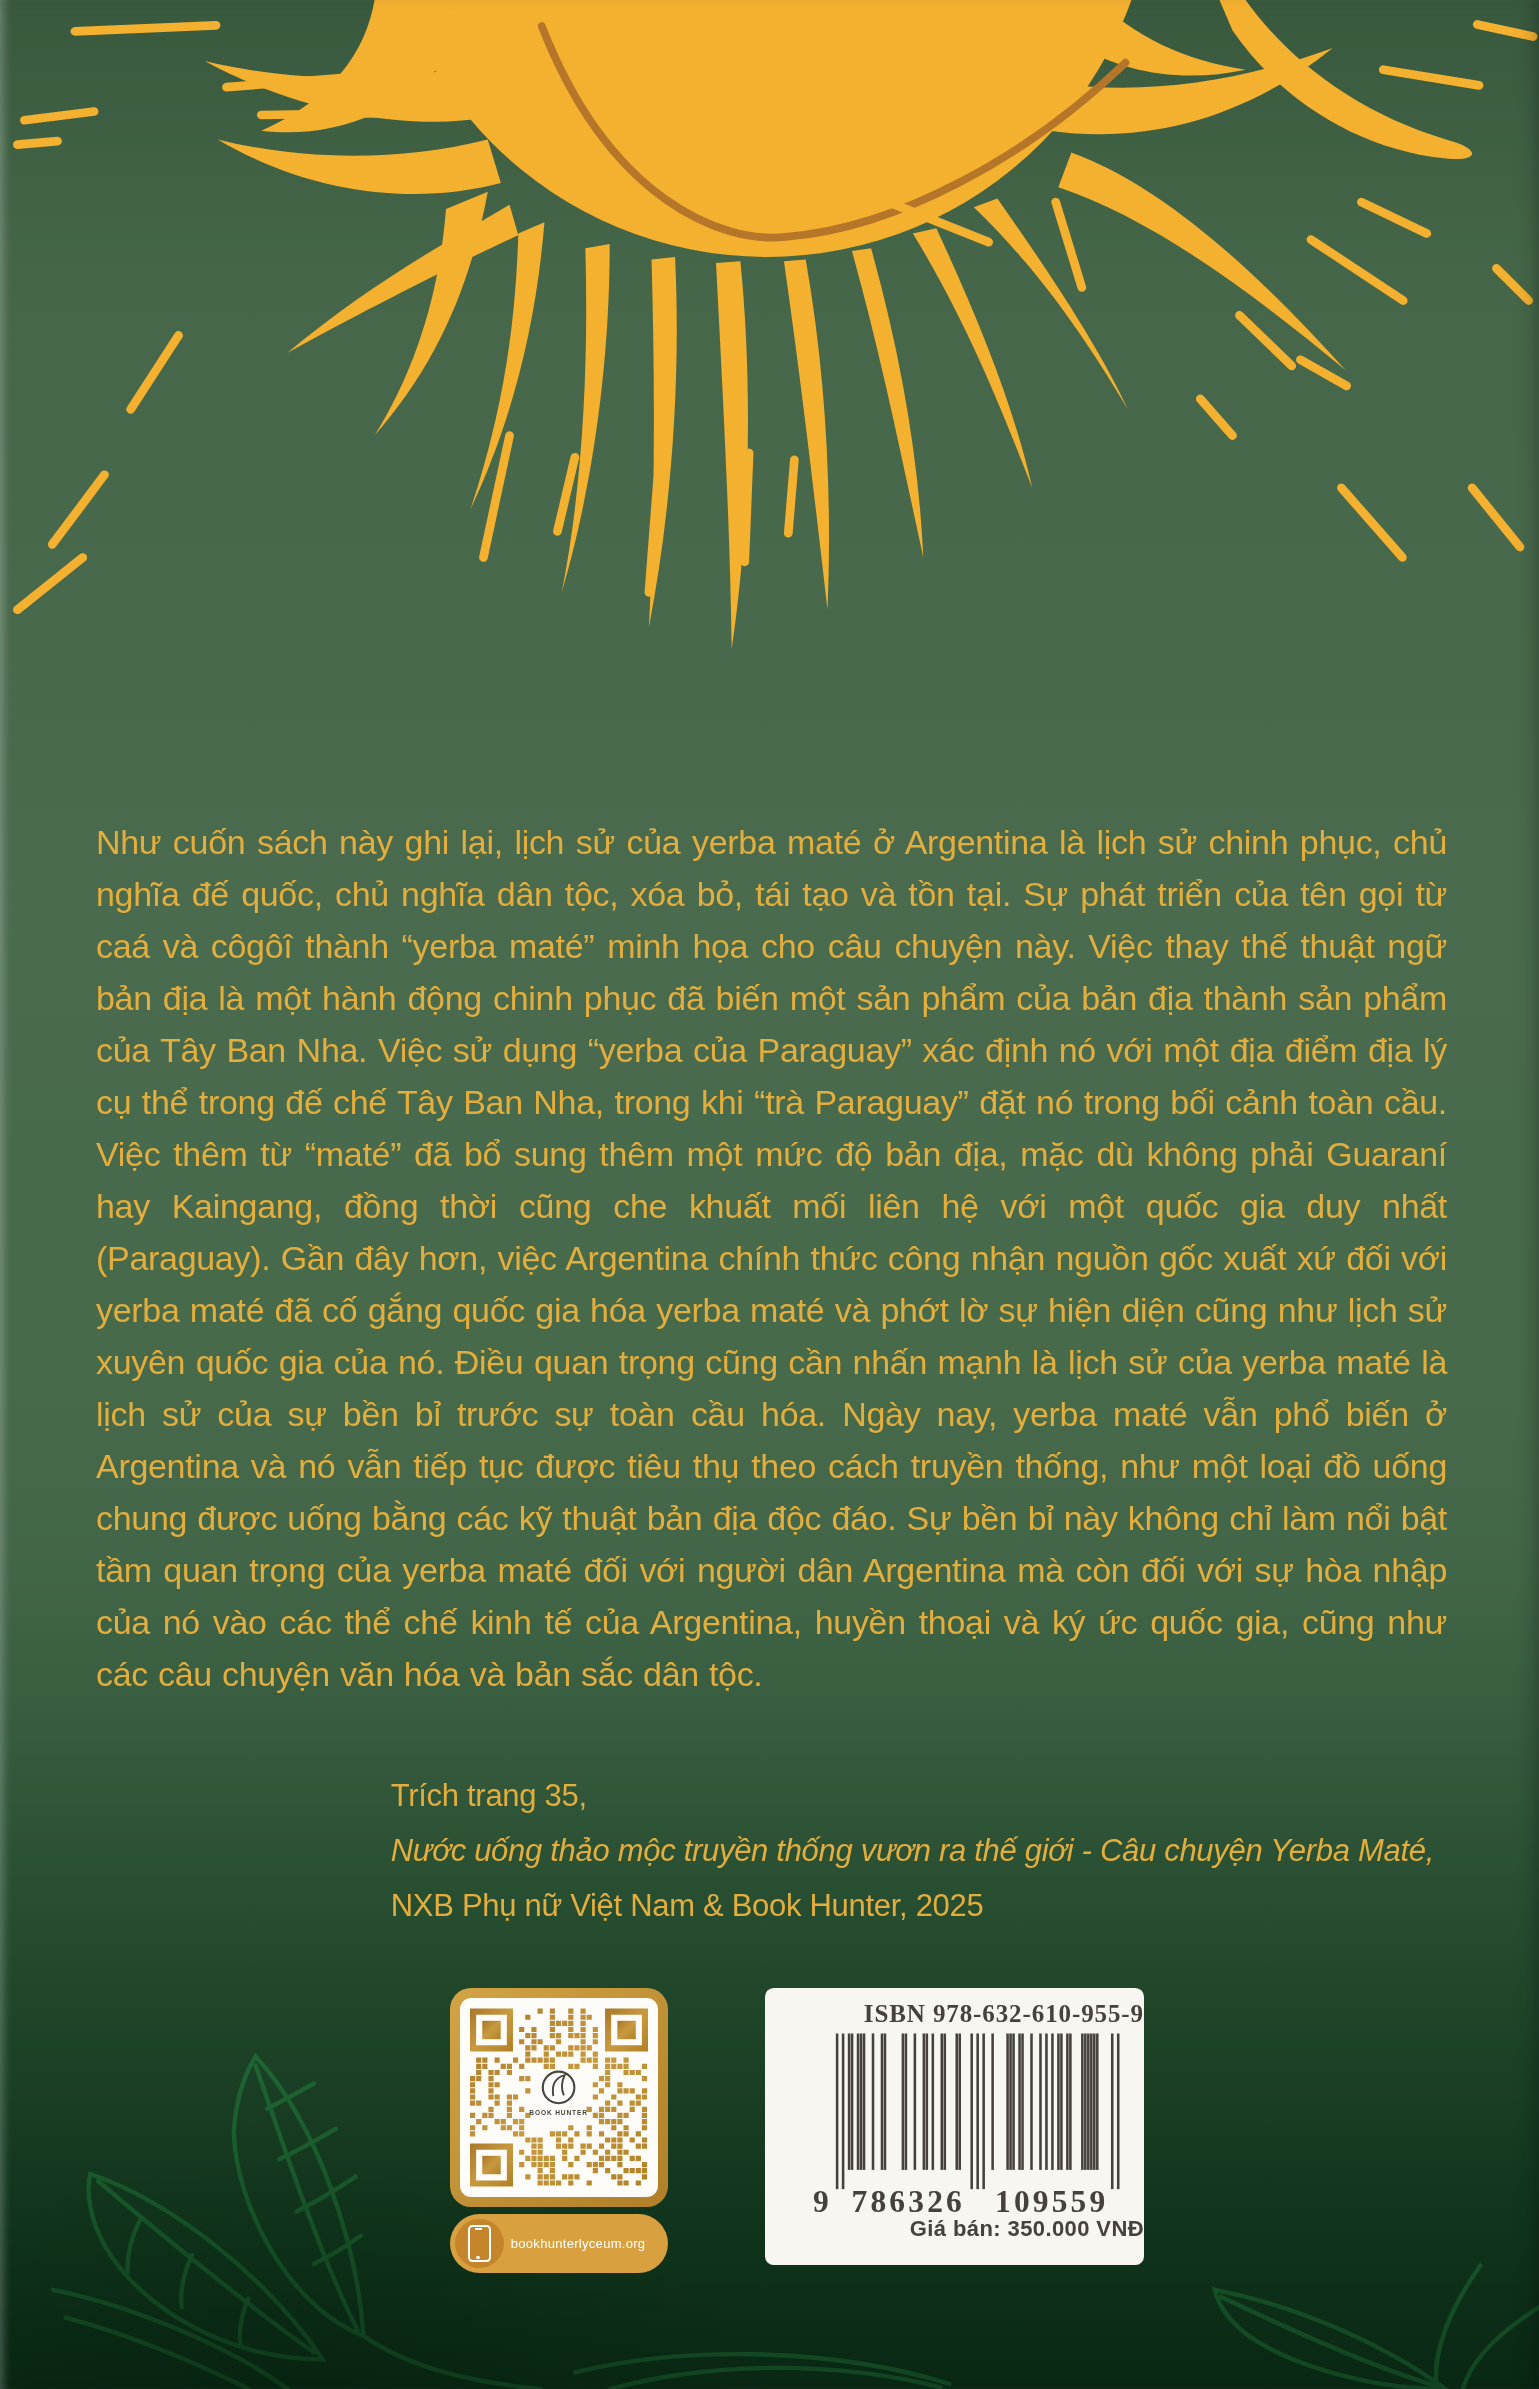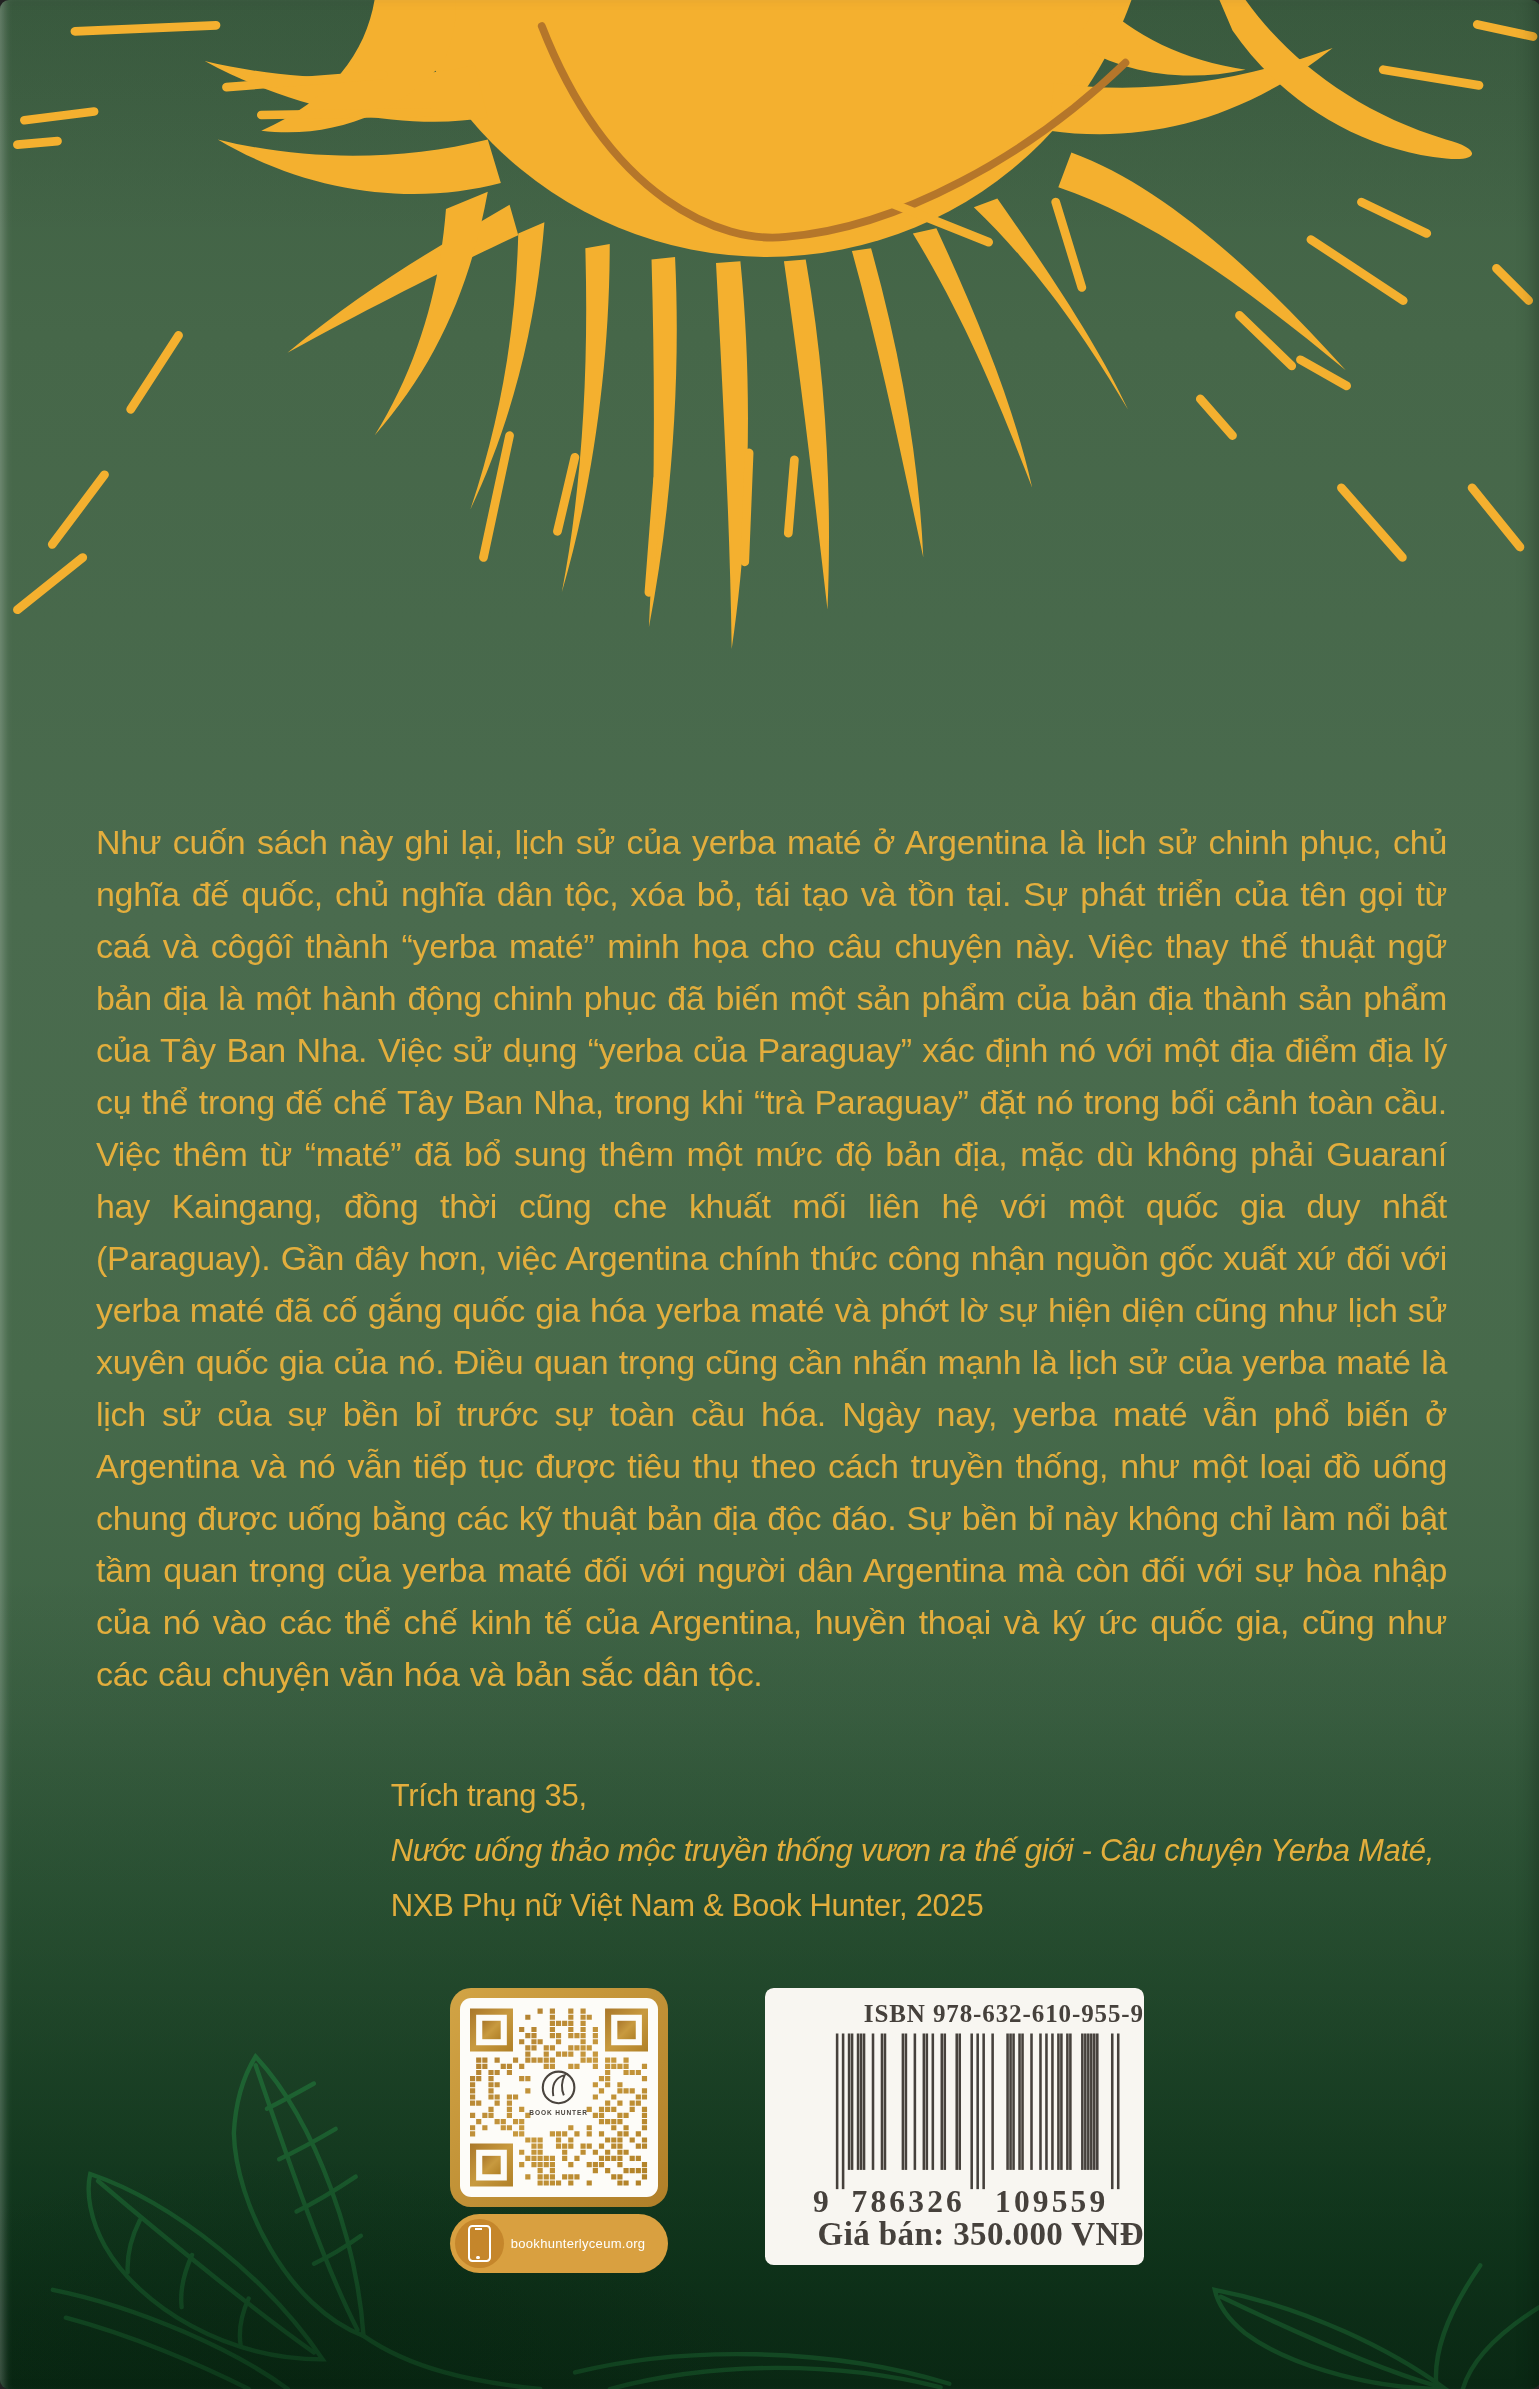--- a/index.html
+++ b/index.html
@@ -2,21 +2,20 @@
 <html style="font-size:14px"><head>
 <meta charset="utf-8">
 <style>
   html,body{margin:0;padding:0;background:#222;}
   .cover{
     position:relative;
     width:1540px;height:2389px;
     overflow:hidden;
     background:linear-gradient(180deg,#3e6043 0%,#466749 14%,#4a6b4e 38%,#476a4b 58%,#3d6244 72%,#2c5636 84%,#1b4a2a 94%,#153f23 100%);
     font-family:"Liberation Sans",sans-serif;
-    border-radius:9px;
   }
   .edge-light{position:absolute;inset:0;pointer-events:none;
     box-shadow:inset 8.7px 0 8.7px -5.2px rgba(255,255,255,.25), inset -14px 0 19px -10.4px rgba(0,0,0,.28);}
   .bottom-shade{position:absolute;inset:0;pointer-events:none;
     background:
       radial-gradient(ellipse 784px 435px at 18% 102%, rgba(2,28,10,.38), transparent 65%),
       linear-gradient(180deg, rgba(10,28,14,.10) 0%, transparent 10%, transparent 66%, rgba(8,40,18,.25) 80%, rgba(3,28,11,.5) 94%, rgba(2,24,9,.6) 100%);}
   .sun-svg{position:absolute;left:0;top:0;width:1540px;height:723px;}
   .leaves-svg{position:absolute;left:0;bottom:0;width:1540px;height:517px;}
 
@@ -54,22 +53,22 @@
 
   .isbn-panel{
     position:absolute;left:765px;top:1988px;width:379px;height:277px;
     background:#f8f6f1;border-radius:8.7px;
     display:flex;flex-direction:column;align-items:flex-end;
     color:#46413c;
   }
   .isbn-label{font-family:"Liberation Serif",serif;font-weight:bold;
     font-size:25px;letter-spacing:0.9px;margin-top:12.2px;}
   .barcode-svg{width:333px;height:188px;margin-top:1.7px;}
-  .price{font-family:Liberation Serif, serif;font-weight:600;
-    font-size:33px;margin-top:-1.7px;letter-spacing:0.4px;}
+  .price{font-family:Liberation Sans, sans-serif;font-weight:600;
+    font-size:22px;margin-top:-1.7px;letter-spacing:0.4px;}
 </style>
 </head>
 <body>
 
 <div class="cover">
 
   <svg class="leaves-svg" viewBox="0 0 1768 594" fill="none" stroke="#2f9a4e" stroke-width="5" stroke-linecap="round" opacity="0.8">
     <path d="M293,212 C365,290 410,430 417,533 C330,500 270,380 268,300 C270,262 280,233 293,212 Z"></path>
     <path d="M293,222 C330,330 372,452 410,526"></path>
     <path d="M320,330 C345,318 368,305 385,295 M340,390 C365,378 390,362 408,350 M360,450 C382,440 400,428 414,418 M306,272 C326,262 344,252 360,243"></path>

